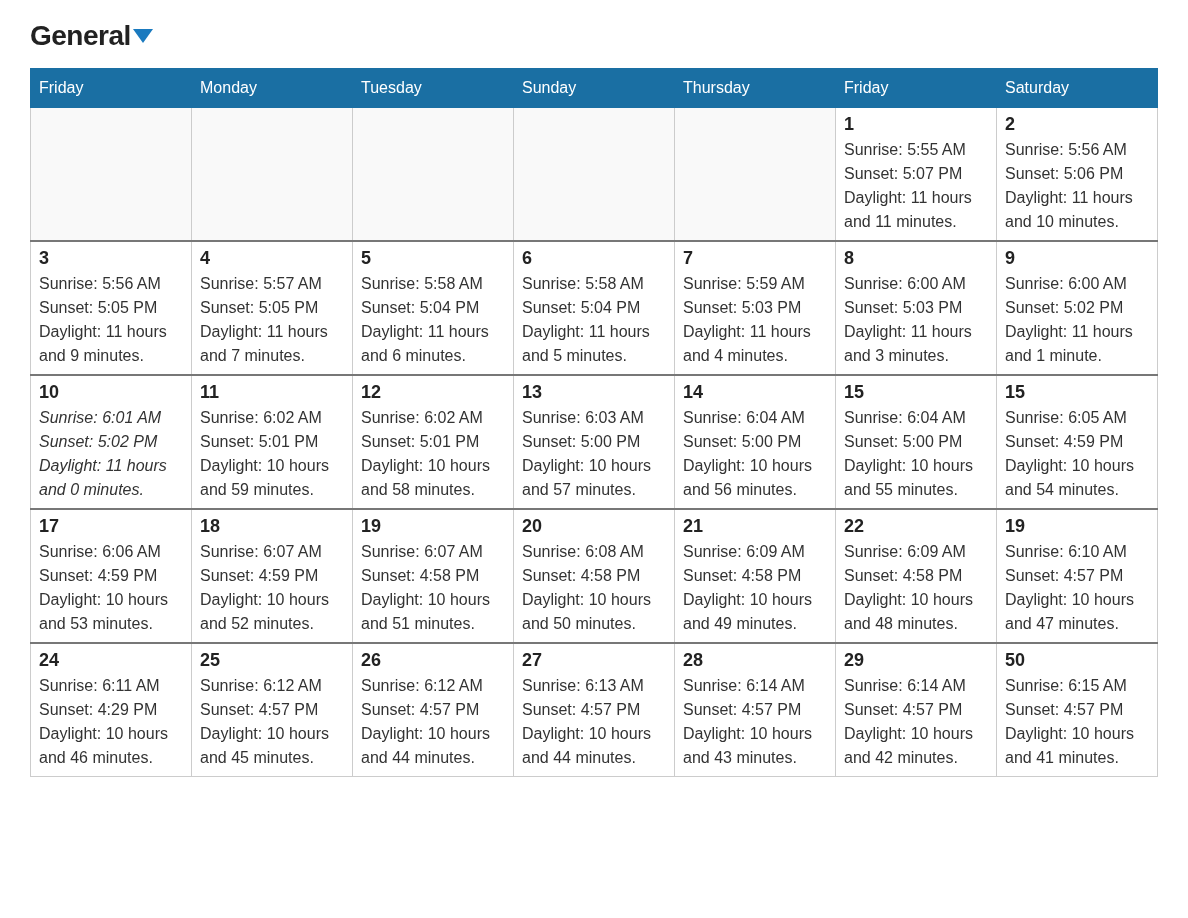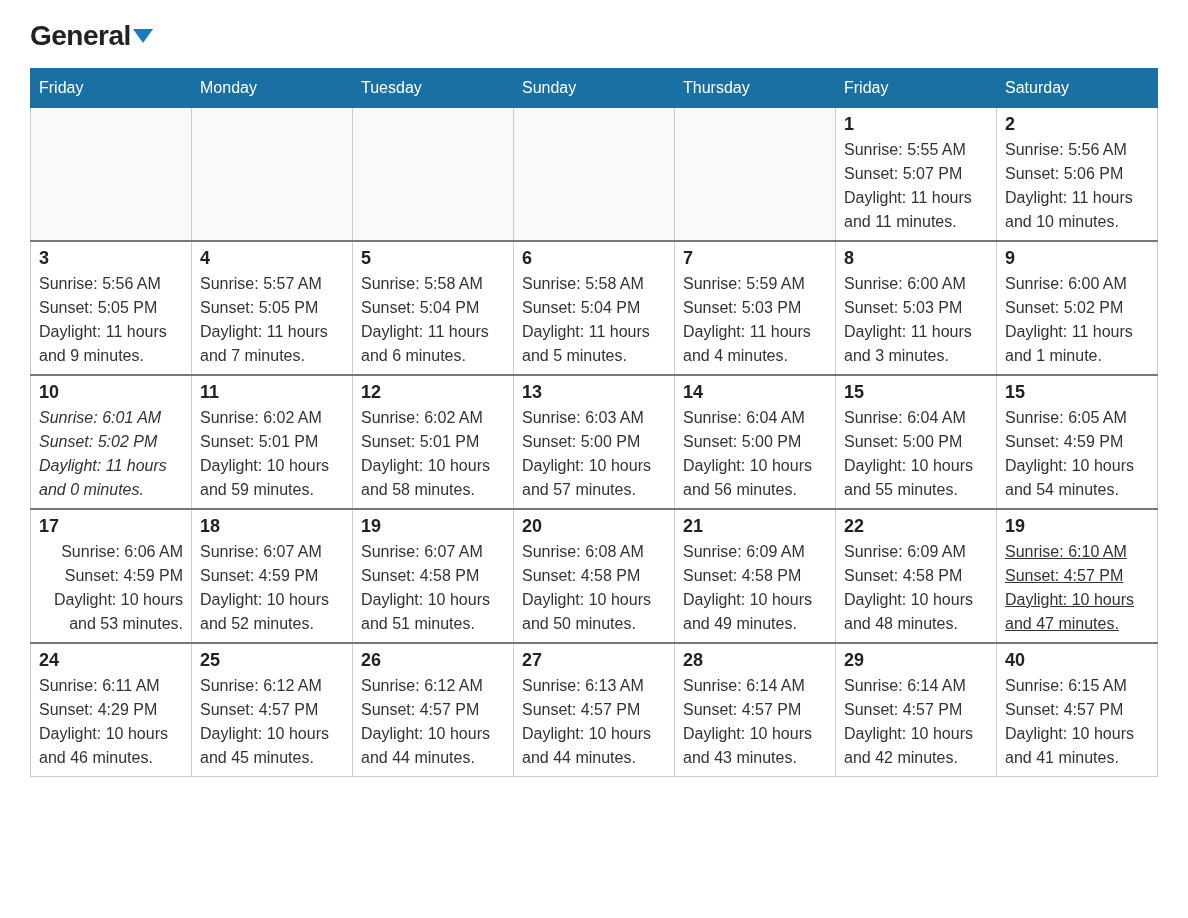--- a/index.html
+++ b/index.html
@@ -227,21 +227,21 @@
         <td style="border-top: 2px solid rgb(119, 119, 119);">
           <span class="day-number">15</span>
           <div class="day-info" style="white-space: pre-line;">Sunrise: 6:05 AM
 Sunset: 4:59 PM
 Daylight: 10 hours and 54 minutes.</div>
         </td>
       </tr>
       <tr class="row-separator-row">
         <td style="border-top: 2px solid rgb(119, 119, 119);">
           <span class="day-number">17</span>
-          <div class="day-info" style="white-space: pre-line; text-align: right;">Sunrise: 6:06 AM
+          <div class="day-info" style="white-space: pre-line;">Sunrise: 6:06 AM
 Sunset: 4:59 PM
 Daylight: 10 hours and 53 minutes.</div>
         </td>
         <td style="border-top: 2px solid rgb(119, 119, 119);">
           <span class="day-number">18</span>
           <div class="day-info" style="white-space: pre-line;">Sunrise: 6:07 AM
 Sunset: 4:59 PM
 Daylight: 10 hours and 52 minutes.</div>
         </td>
         <td style="border-top: 2px solid rgb(119, 119, 119);">
@@ -263,21 +263,21 @@
 Daylight: 10 hours and 49 minutes.</div>
         </td>
         <td style="border-top: 2px solid rgb(119, 119, 119);">
           <span class="day-number">22</span>
           <div class="day-info" style="white-space: pre-line;">Sunrise: 6:09 AM
 Sunset: 4:58 PM
 Daylight: 10 hours and 48 minutes.</div>
         </td>
         <td style="border-top: 2px solid rgb(119, 119, 119);">
           <span class="day-number">19</span>
-          <div class="day-info" style="white-space: pre-line; text-decoration: underline;">Sunrise: 6:10 AM
+          <div class="day-info" style="white-space: pre-line;">Sunrise: 6:10 AM
 Sunset: 4:57 PM
 Daylight: 10 hours and 47 minutes.</div>
         </td>
       </tr>
       <tr class="row-separator-row">
         <td style="border-top: 2px solid rgb(119, 119, 119);">
           <span class="day-number">24</span>
           <div class="day-info" style="white-space: pre-line;">Sunrise: 6:11 AM
 Sunset: 4:29 PM
 Daylight: 10 hours and 46 minutes.</div>
@@ -306,20 +306,20 @@
 Sunset: 4:57 PM
 Daylight: 10 hours and 43 minutes.</div>
         </td>
         <td style="border-top: 2px solid rgb(119, 119, 119);">
           <span class="day-number">29</span>
           <div class="day-info" style="white-space: pre-line;">Sunrise: 6:14 AM
 Sunset: 4:57 PM
 Daylight: 10 hours and 42 minutes.</div>
         </td>
         <td style="border-top: 2px solid rgb(119, 119, 119);">
-          <span class="day-number">40</span>
+          <span class="day-number">50</span>
           <div class="day-info" style="white-space: pre-line;">Sunrise: 6:15 AM
 Sunset: 4:57 PM
 Daylight: 10 hours and 41 minutes.</div>
         </td>
       </tr>
     </tbody>
 </table>
 
 </body></html>

